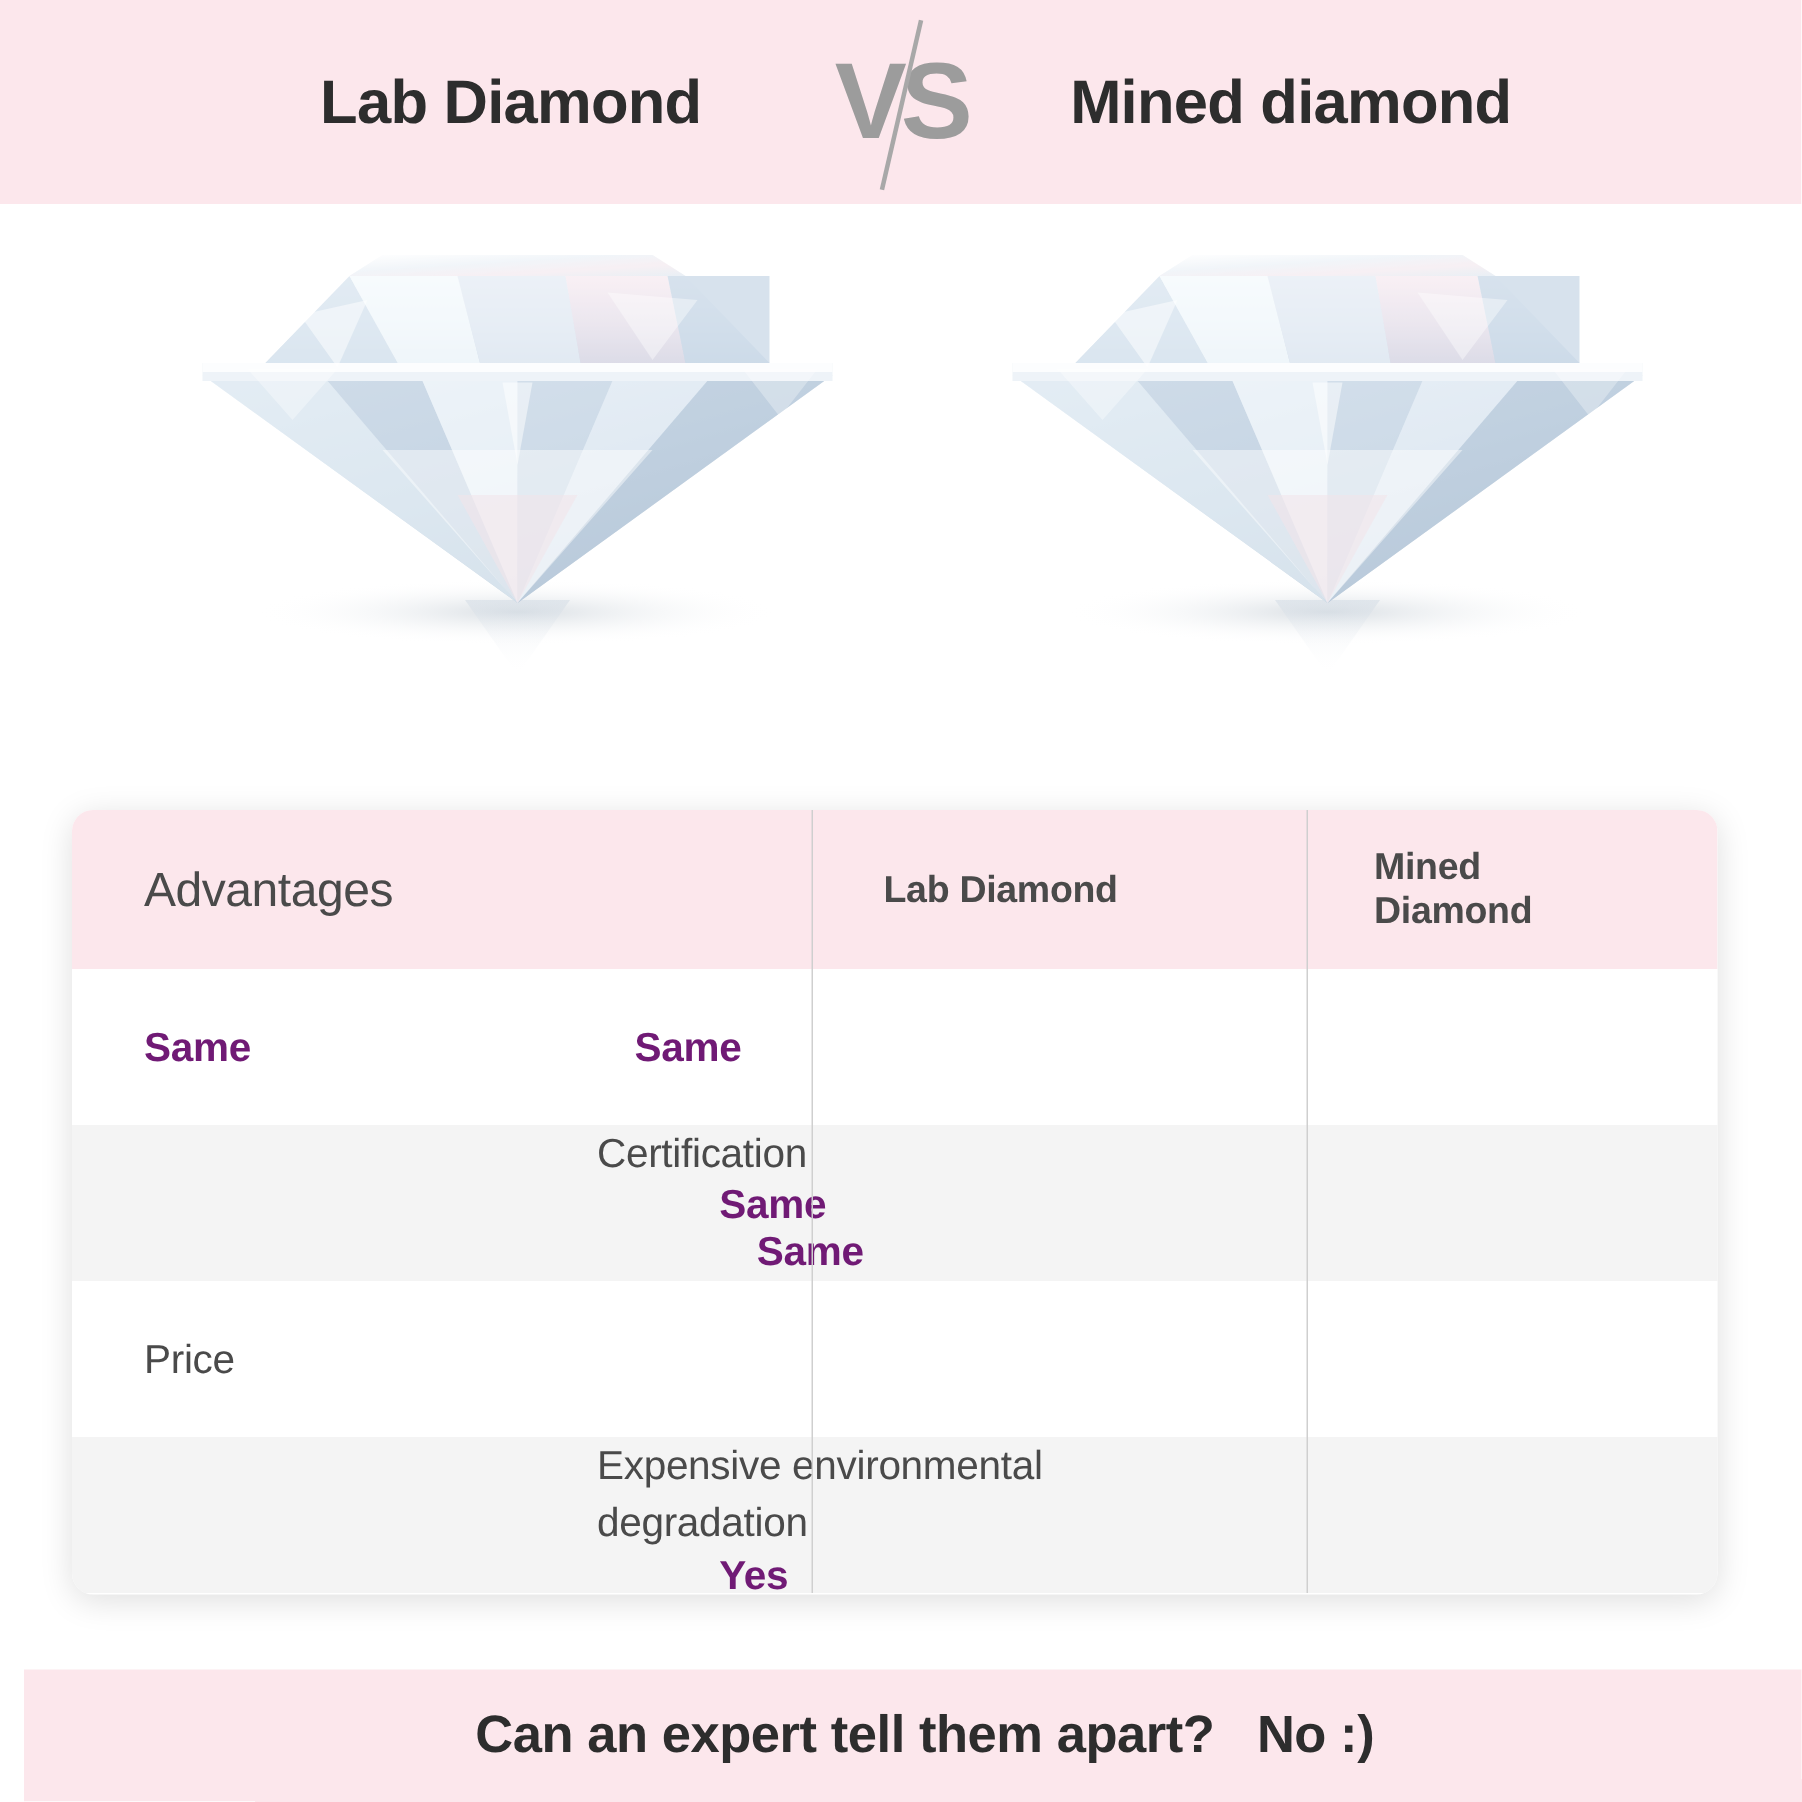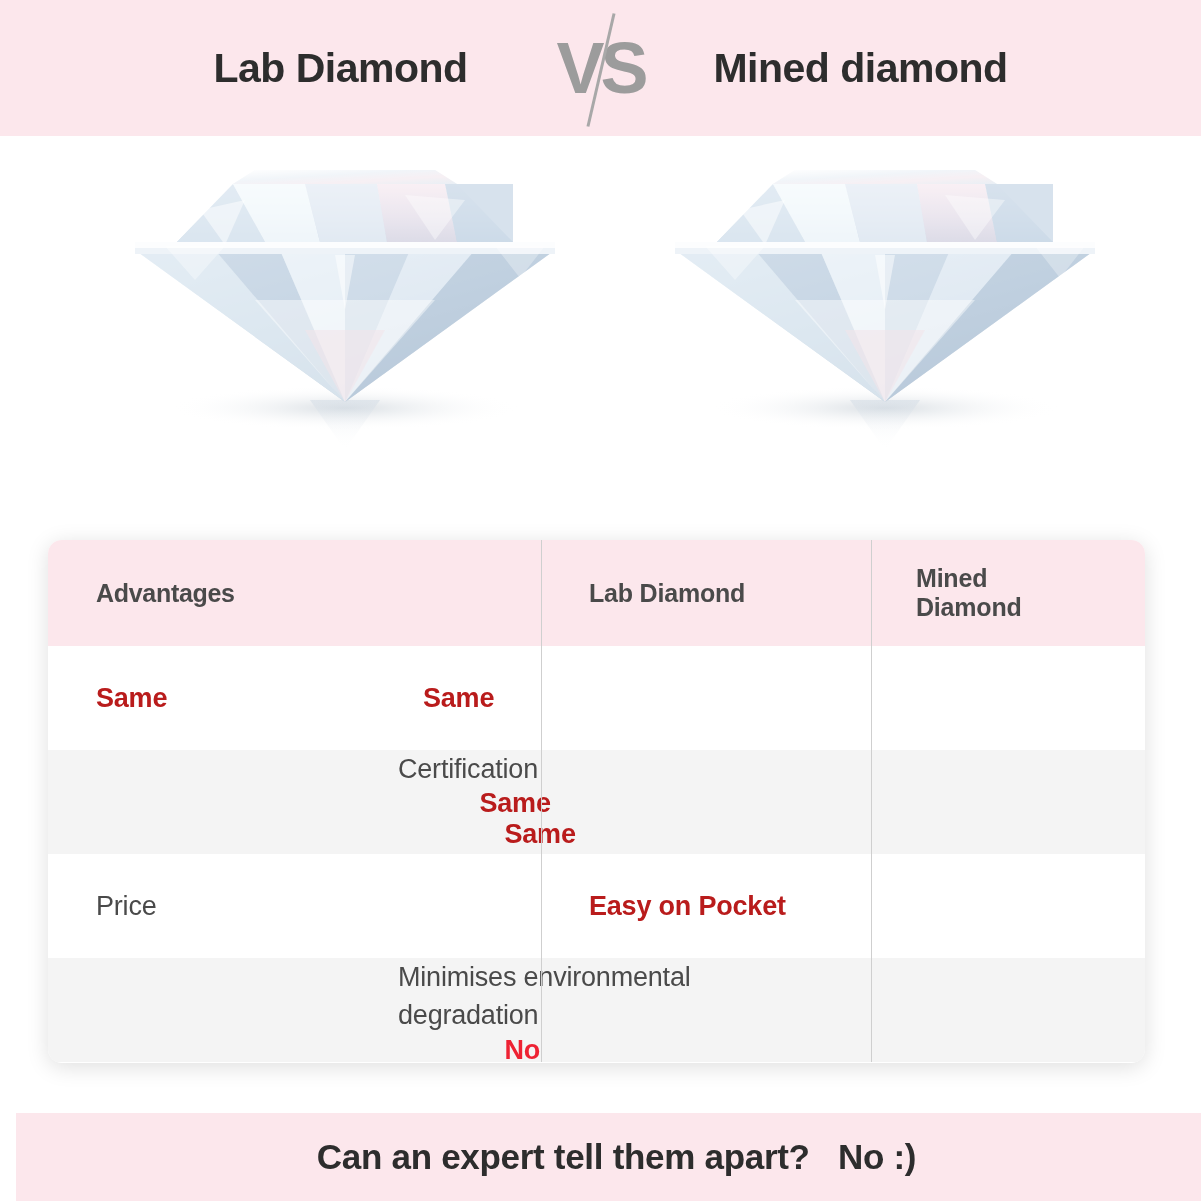--- a/index.html
+++ b/index.html
@@ -136,22 +136,22 @@
     padding-right: 12px;
   }
   .cell-mined {
     width: 274px;
     box-sizing: border-box;
     padding-left: 45px;
     padding-right: 12px;
   }
 
   .head-main {
-    font-size: 25px;
-    font-weight: bold;
+    font-size: 32px;
+    font-weight: normal;
     color: #4a4a4a;
     letter-spacing: -0.3px;
   }
   .head-col {
     font-size: 25px;
     font-weight: bold;
     color: #4a4a4a;
     letter-spacing: -0.2px;
     text-align: center;
     width: 100%;
@@ -165,21 +165,21 @@
     color: #4a4a4a;
     line-height: 1.42;
     letter-spacing: -0.2px;
   }
   .value-text {
     font-size: 27px;
     font-weight: bold;
     letter-spacing: -0.2px;
     white-space: nowrap;
   }
-  .val-good  { color: #b91c1c; }
+  .val-good  { color: #701a75; }
   .val-bad   { color: #ee2233; }
 
   .divider {
     position: absolute;
     top: 0;
     width: 1px;
     background: #cfcfcf;
   }
   .divider.d1 { left: 493px; }
   .divider.d2 { left: 823px; }
@@ -390,30 +390,30 @@
       <span class="value-text val-good">Same</span>
     </div>
     <span class="divider d1 body-div"></span>
     <span class="divider d2 body-div"></span>
   </div>
 
   <div class="row body white">
     <div class="cell-feature">
       <span class="feature-text">Price</span>
     </div>
-    <div class="cell-lab">
-      <span class="value-text val-good">Easy on Pocket</span>
-    </div>
     <span class="divider d1 body-div"></span>
     <span class="divider d2 body-div"></span>
   </div>
 
   <div class="row body alt">
     <div class="cell-feature">
-      <span class="feature-text">Minimises environmental degradation</span>
+      <span class="feature-text">Expensive environmental degradation</span>
+    </div>
+    <div class="cell-lab">
+      <span class="value-text val-good">Yes</span>
     </div>
     <div class="cell-mined">
       <span class="value-text val-bad">No</span>
     </div>
     <span class="divider d1 body-div"></span>
     <span class="divider d2 body-div"></span>
   </div>
 
 </div>
 

